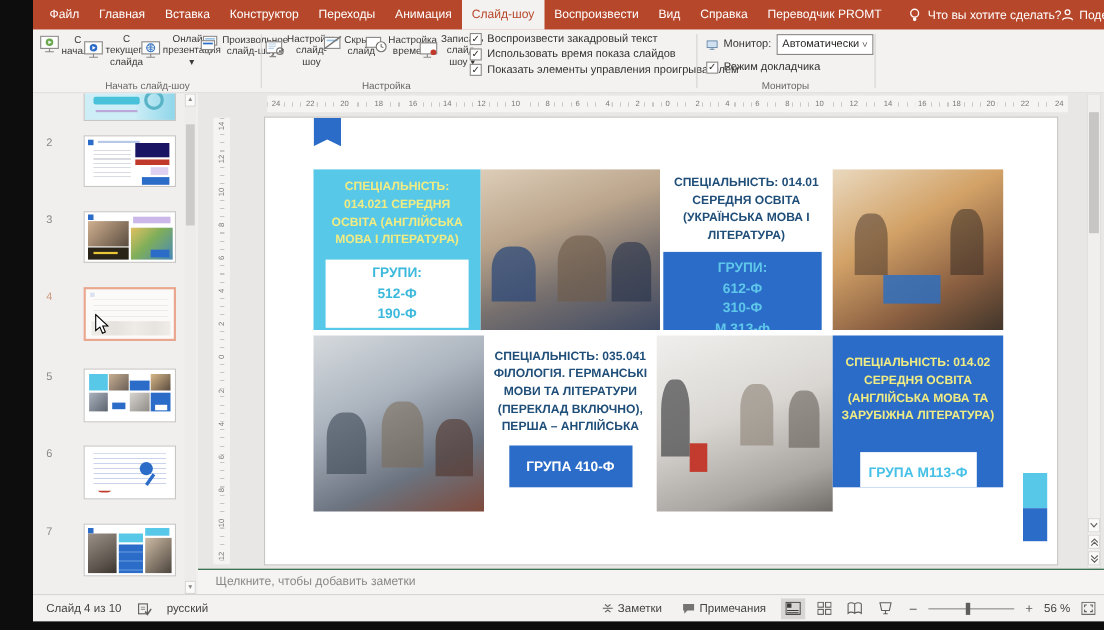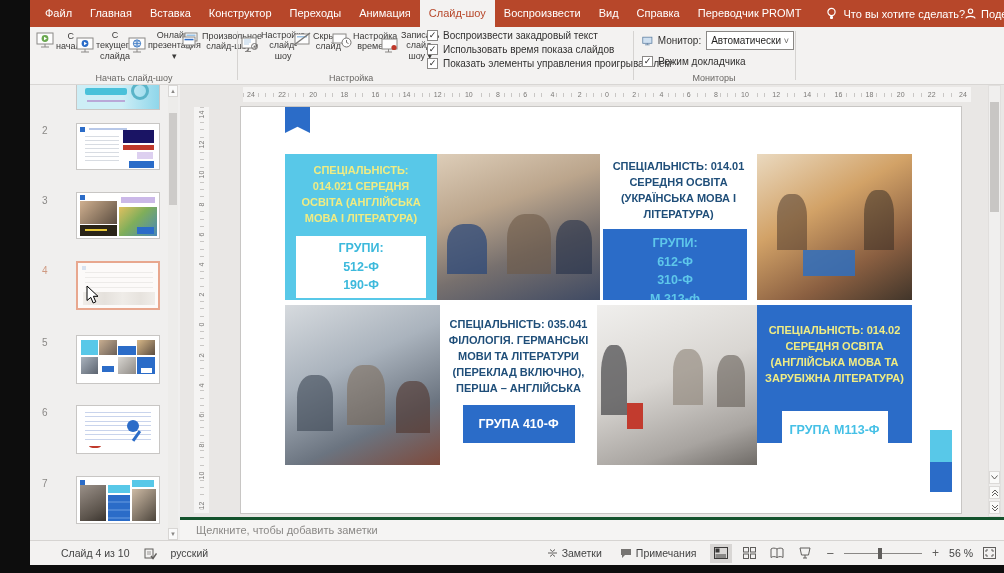--- a/index.html
+++ b/index.html
@@ -56,26 +56,26 @@
 
   
   .sq { position:absolute; left:689px; width:22px; }
 
   
   .escroll { position:absolute; right:3px; top:0; width:13px; height:432px; background:#f0efee; border:1px solid #e1dfdd; }
   .escroll .ebtn { position:absolute; left:0; width:11px; height:13px; background:#fafaf9; border:1px solid #dcdad8; display:flex; align-items:center; justify-content:center; }
   .escroll .ethumb { position:absolute; left:1px; top:16px; width:9px; height:110px; background:#c8c6c4; }
 
   
-  .notesbar { position:absolute; left:150px; top:517px; width:824px; height:23px; background:#f5f4f3; border-top:3px solid #14532d; display:flex; align-items:center; }
+  .notesbar { position:absolute; left:150px; top:517px; width:824px; height:23px; background:#f5f4f3; border-top:1px solid #14532d; display:flex; align-items:center; }
   .notesbar span { font-size:11px; color:#8a8886; padding-left:16px; }
 
   
   .statusbar { position:absolute; left:0; top:540px; width:100%; height:25px; background:#f3f2f1; border-top:1px solid #d6d4d2; display:flex; align-items:center; font-size:10.5px; color:#444; }
-  .sb-left { display:flex; align-items:center; gap:14px; padding-left:31px; }
+  .sb-left { display:flex; align-items:center; gap:14px; padding-left:12px; }
   .sb-right { margin-left:auto; display:flex; align-items:center; gap:10px; padding-right:8px; }
   .sb-btn { display:flex; align-items:center; gap:4px; padding:3px 4px; }
   .viewbtn { width:22px; height:19px; display:flex; align-items:center; justify-content:center; }
   .viewbtn.active { background:#d8d6d4; }
   .zoomline { width:78px; height:1px; background:#8a8886; position:relative; }
   .zoomline .handle { position:absolute; left:34px; top:-5px; width:4px; height:11px; background:#605e5c; }
 
   .blackstrip-bottom { position:absolute; left:0; top:565px; width:100%; height:8px; background:#0d0d0d; }
 
   .cursor { position:absolute; z-index:50; }

